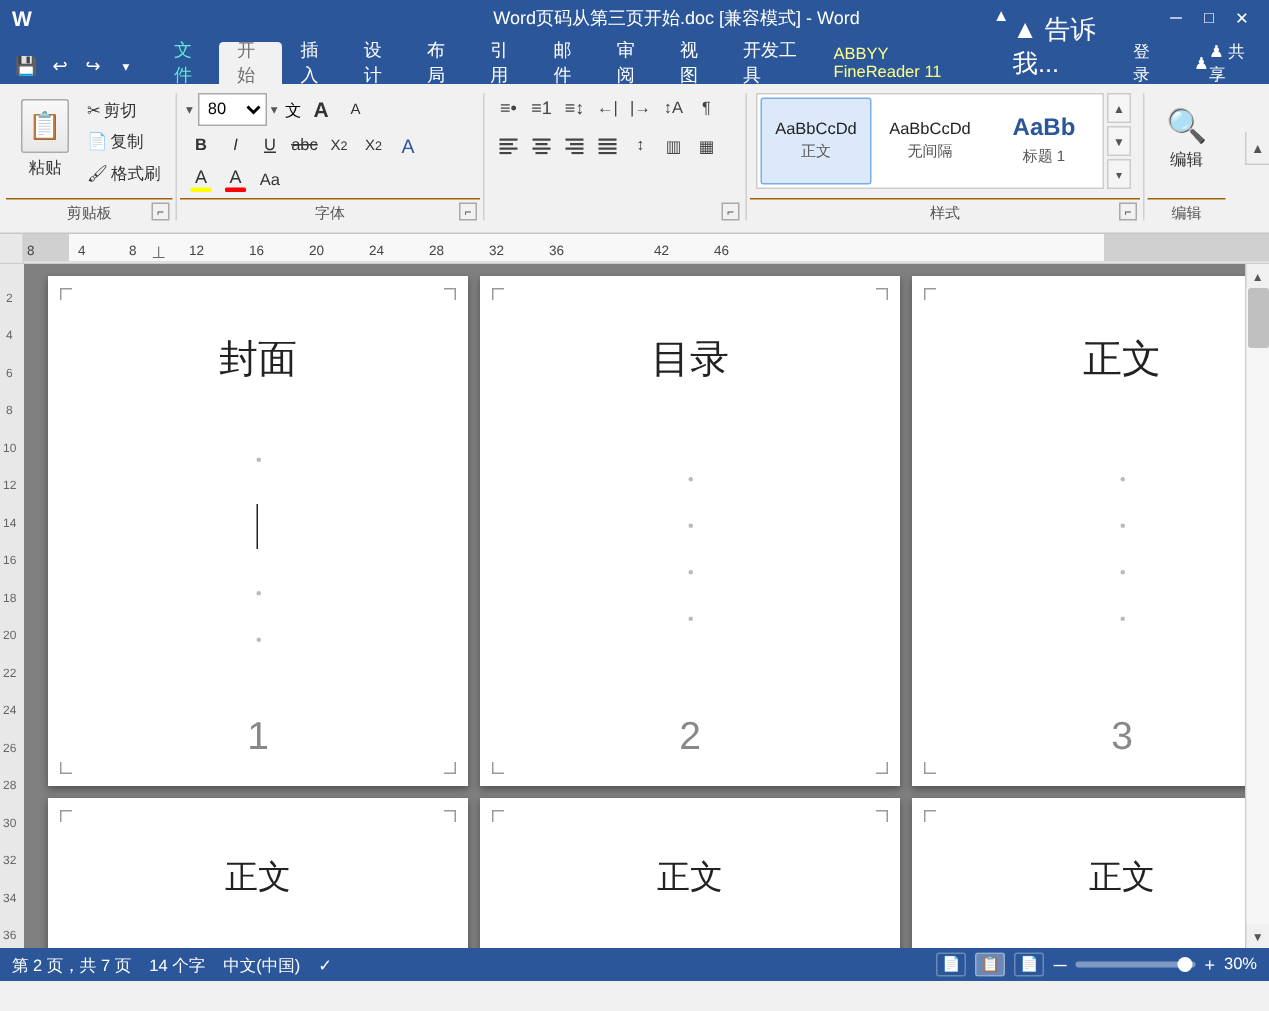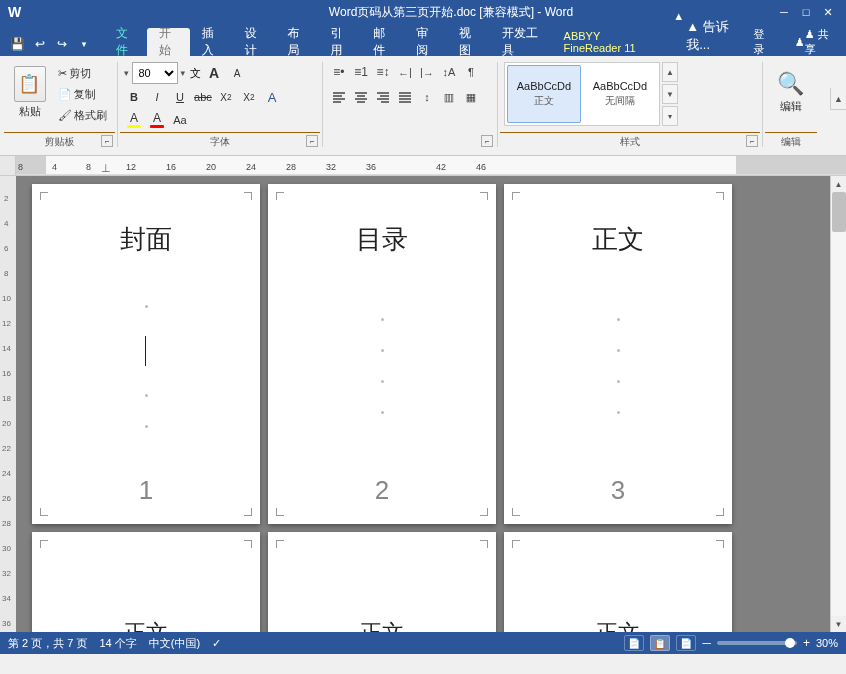--- a/index.html
+++ b/index.html
@@ -247,28 +247,28 @@
       background: #808080;
       padding: 8px 16px;
     }
     .pages-row {
       display: flex;
       gap: 8px;
       margin-bottom: 8px;
     }
     .page {
       background: white;
-      width: 228px;
+      width: 280px;
       height: 340px;
       box-shadow: 0 2px 5px rgba(0,0,0,0.4);
       position: relative;
       display: flex;
       flex-direction: column;
       align-items: center;
-      justify-content: flex-end;
+      justify-content: flex-start;
       padding: 18px 16px 14px 16px;
       flex-shrink: 0;
     }
     .page-corner-tl, .page-corner-tr, .page-corner-bl, .page-corner-br {
       position: absolute;
       width: 8px; height: 8px;
       border-color: #999;
       border-style: solid;
     }
     .page-corner-tl { top: 8px; left: 8px; border-width: 1px 0 0 1px; }
@@ -493,21 +493,21 @@
     <span>视图</span>
   </div>
   <div class="ribbon-tab">
     <span>开发工具</span>
   </div>
   <div class="ribbon-tab abbyy-tab" style="color:#ffff88; font-size:11px;">
     <span>ABBYY FineReader 11</span>
   </div>
   <div class="notify-btn" style="margin-left:4px;">
     <span>▲</span>
-    <span style="font-size:13px;margin-top:40px;">▲ 告诉我...</span>
+    <span style="font-size:17px;margin-top:40px;">▲ 告诉我...</span>
   </div>
   <div class="ribbon-tab" style="font-size:11px;">
     <span>登录</span>
   </div>
   <div class="ribbon-tab" style="font-size:11px;">
     <span>♟ </span>
     <span>♟ 共享</span>
   </div>
 </div>
 
@@ -640,20 +640,24 @@
     <div class="ribbon-section-inner">
       <div class="styles-box">
         <div class="style-cards">
           <div class="style-card active">
             <div class="style-card-text" style="font-size:11px; color:#222;">AaBbCcDd</div>
             <div class="style-card-label">正文</div>
           </div>
           <div class="style-card">
             <div class="style-card-text" style="font-size:11px; color:#222;">AaBbCcDd</div>
             <div class="style-card-label">无间隔</div>
+          </div>
+          <div class="style-card">
+            <div class="style-card-text" style="font-size:16px; font-weight:bold; color:#2b579a;">AaBb</div>
+            <div class="style-card-label">标题 1</div>
           </div>
         </div>
         <div class="styles-scroll">
           <div class="styles-scroll-btn">▲</div>
           <div class="styles-scroll-btn">▼</div>
           <div class="styles-scroll-btn">▾</div>
         </div>
       </div>
     </div>
     <div class="ribbon-section-label">样式</div>

